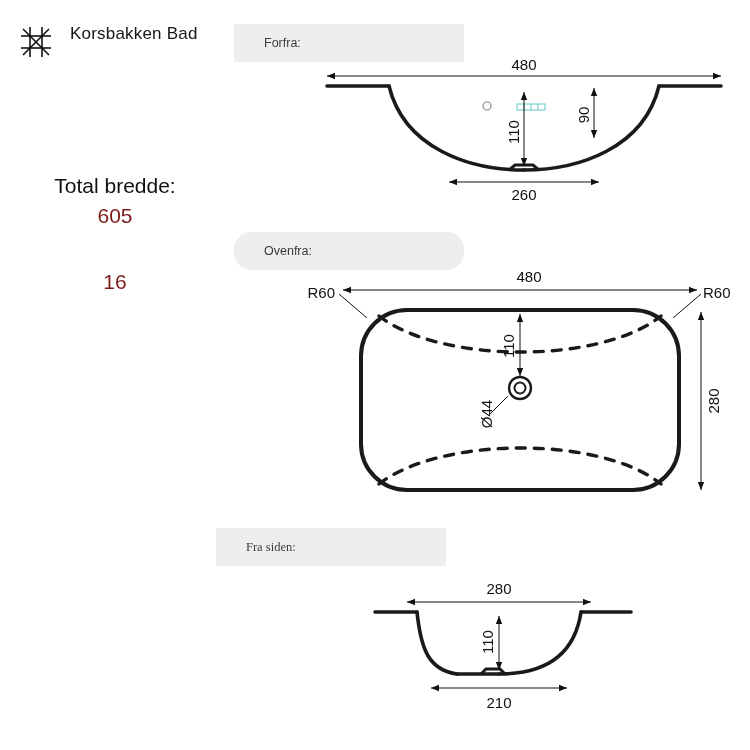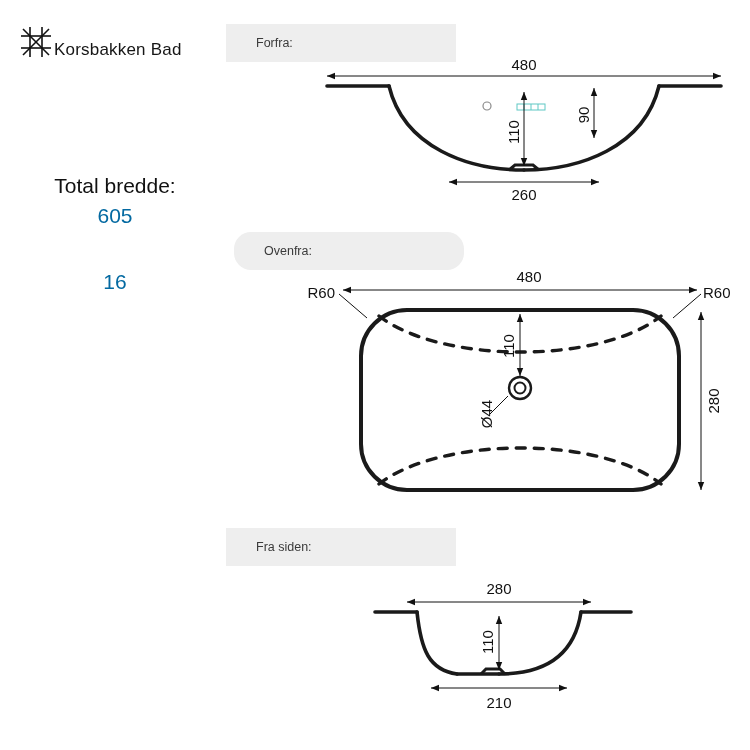--- a/index.html
+++ b/index.html
@@ -20,22 +20,22 @@
     width: 750px;
     height: 750px;
   }
 
   
   .brand {
     position: absolute;
     left: 18px;
     top: 24px;
     display: flex;
-    align-items: flex-end;
-    gap: 0;
+    align-items: flex-start;
+    gap: 16px;
   }
   .brand-mark {
     width: 36px;
     height: 36px;
   }
   .brand-name {
     font-size: 17px;
     letter-spacing: .2px;
     color: #161616;
     white-space: nowrap;
@@ -53,21 +53,21 @@
   .spec {
     margin-bottom: 34px;
   }
   .spec-label {
     font-size: 21px;
     color: #111;
     line-height: 1.35;
   }
   .spec-value {
     font-size: 21px;
-    color: #0369a1;
+    color: #7f1d1d;
     line-height: 1.5;
   }
 
   
   .caption {
     position: absolute;
     background: #eeeeee;
     width: 230px;
     height: 38px;
     display: flex;
@@ -116,21 +116,21 @@
   <div class="specs">
     <div class="spec">
       <div class="spec-label">Total bredde:</div>
       <div class="spec-value">605</div>
     </div>
     <div class="spec">
       <div class="spec-value">16</div>
     </div>
   </div>
 
-  <div class="caption" style="left:226px; top:24px;">
+  <div class="caption" style="left:234px; top:24px;">
     <span>Forfra:</span>
   </div>
 
   <div class="view" style="left:300px; top:52px;">
     <svg width="440" height="150" viewBox="0 0 440 150">
 
       <g stroke="#111" stroke-width="1" fill="none">
         <line x1="18" y1="24" x2="412" y2="24"></line>
         <path d="M18,24 l8,-3.2 v6.4 z" fill="#111" stroke="none"></path>
         <path d="M412,24 l-8,-3.2 v6.4 z" fill="#111" stroke="none"></path>
@@ -220,21 +220,21 @@
 
       <g stroke="#111" stroke-width="1" fill="none">
         <line x1="400" y1="56" x2="400" y2="234"></line>
         <path d="M400,56 l-3.2,8 h6.4 z" fill="#111" stroke="none"></path>
         <path d="M400,234 l-3.2,-8 h6.4 z" fill="#111" stroke="none"></path>
       </g>
       <text class="dimtext" x="418" y="145" text-anchor="middle" transform="rotate(-90 418 145)">280</text>
     </svg>
   </div>
 
-  <div class="caption" style="left:226px; top:528px;">
+  <div class="caption" style="left:216px; top:528px;font-family:Liberation Serif, serif;">
     <span>Fra siden:</span>
   </div>
 
   <div class="view" style="left:360px; top:570px;">
     <svg width="320" height="160" viewBox="0 0 320 160">
 
       <g stroke="#111" stroke-width="1" fill="none">
         <line x1="38" y1="32" x2="222" y2="32"></line>
         <path d="M38,32 l8,-3.2 v6.4 z" fill="#111" stroke="none"></path>
         <path d="M222,32 l-8,-3.2 v6.4 z" fill="#111" stroke="none"></path>

